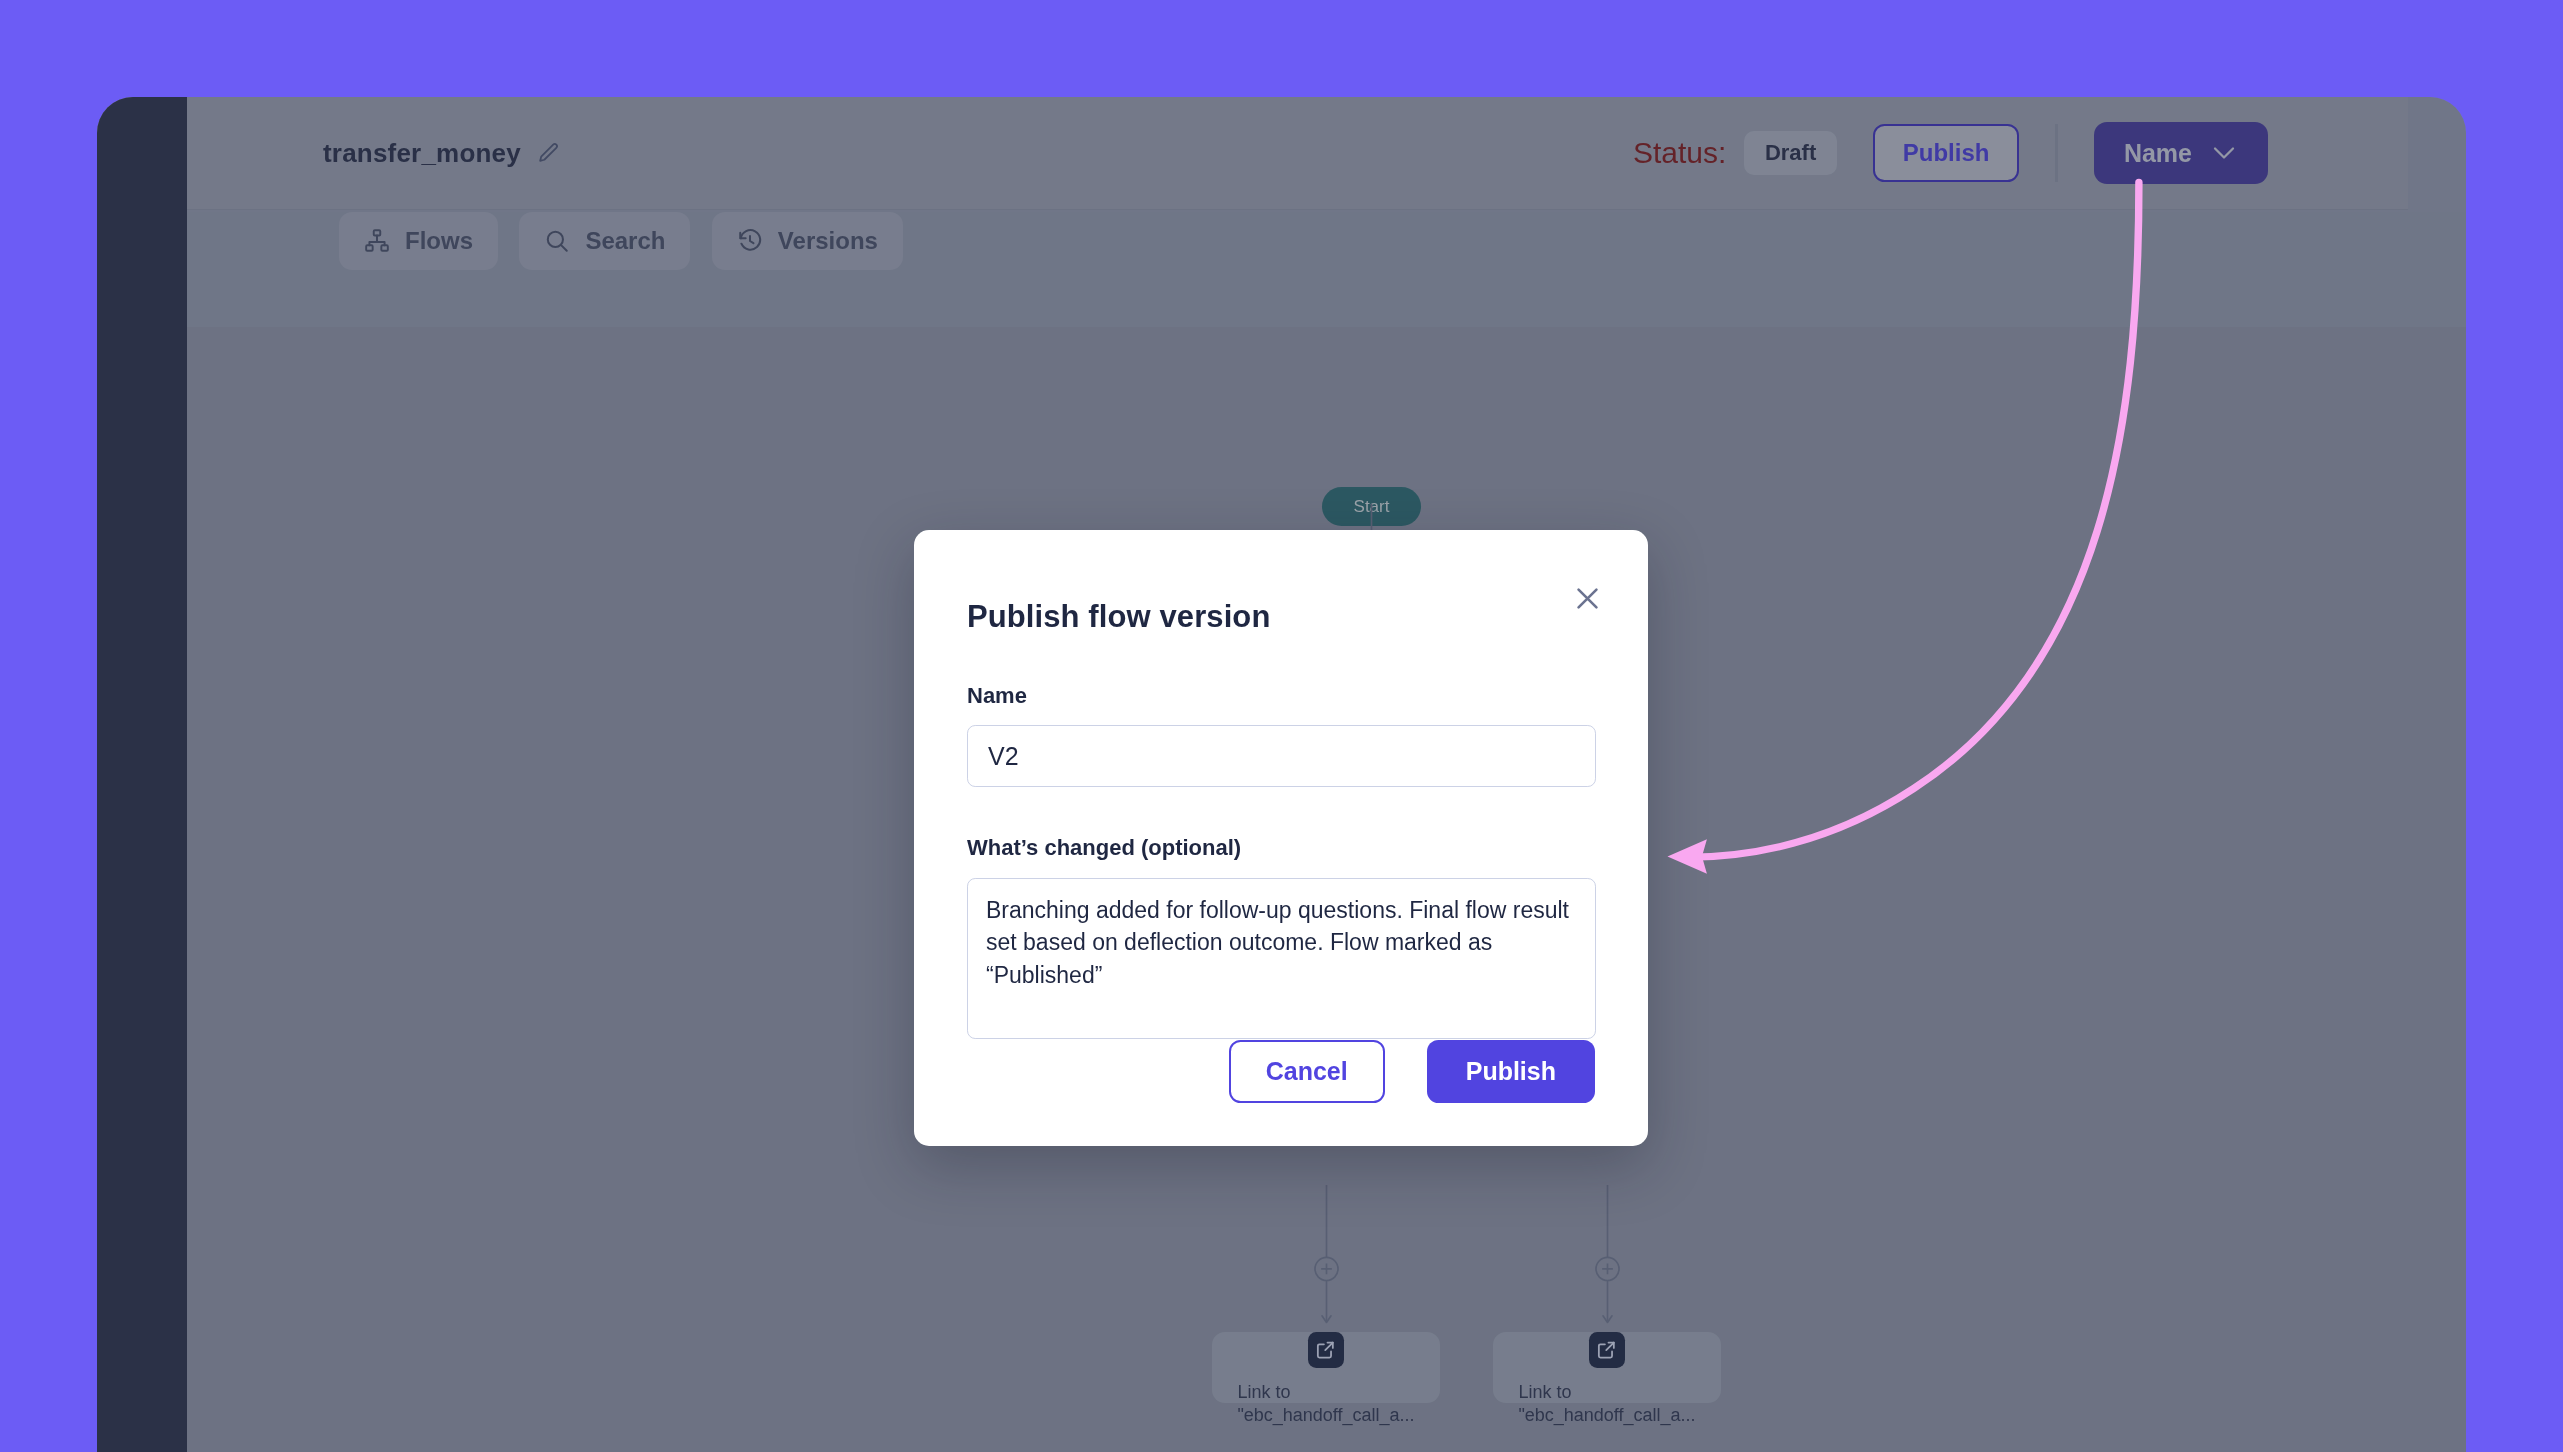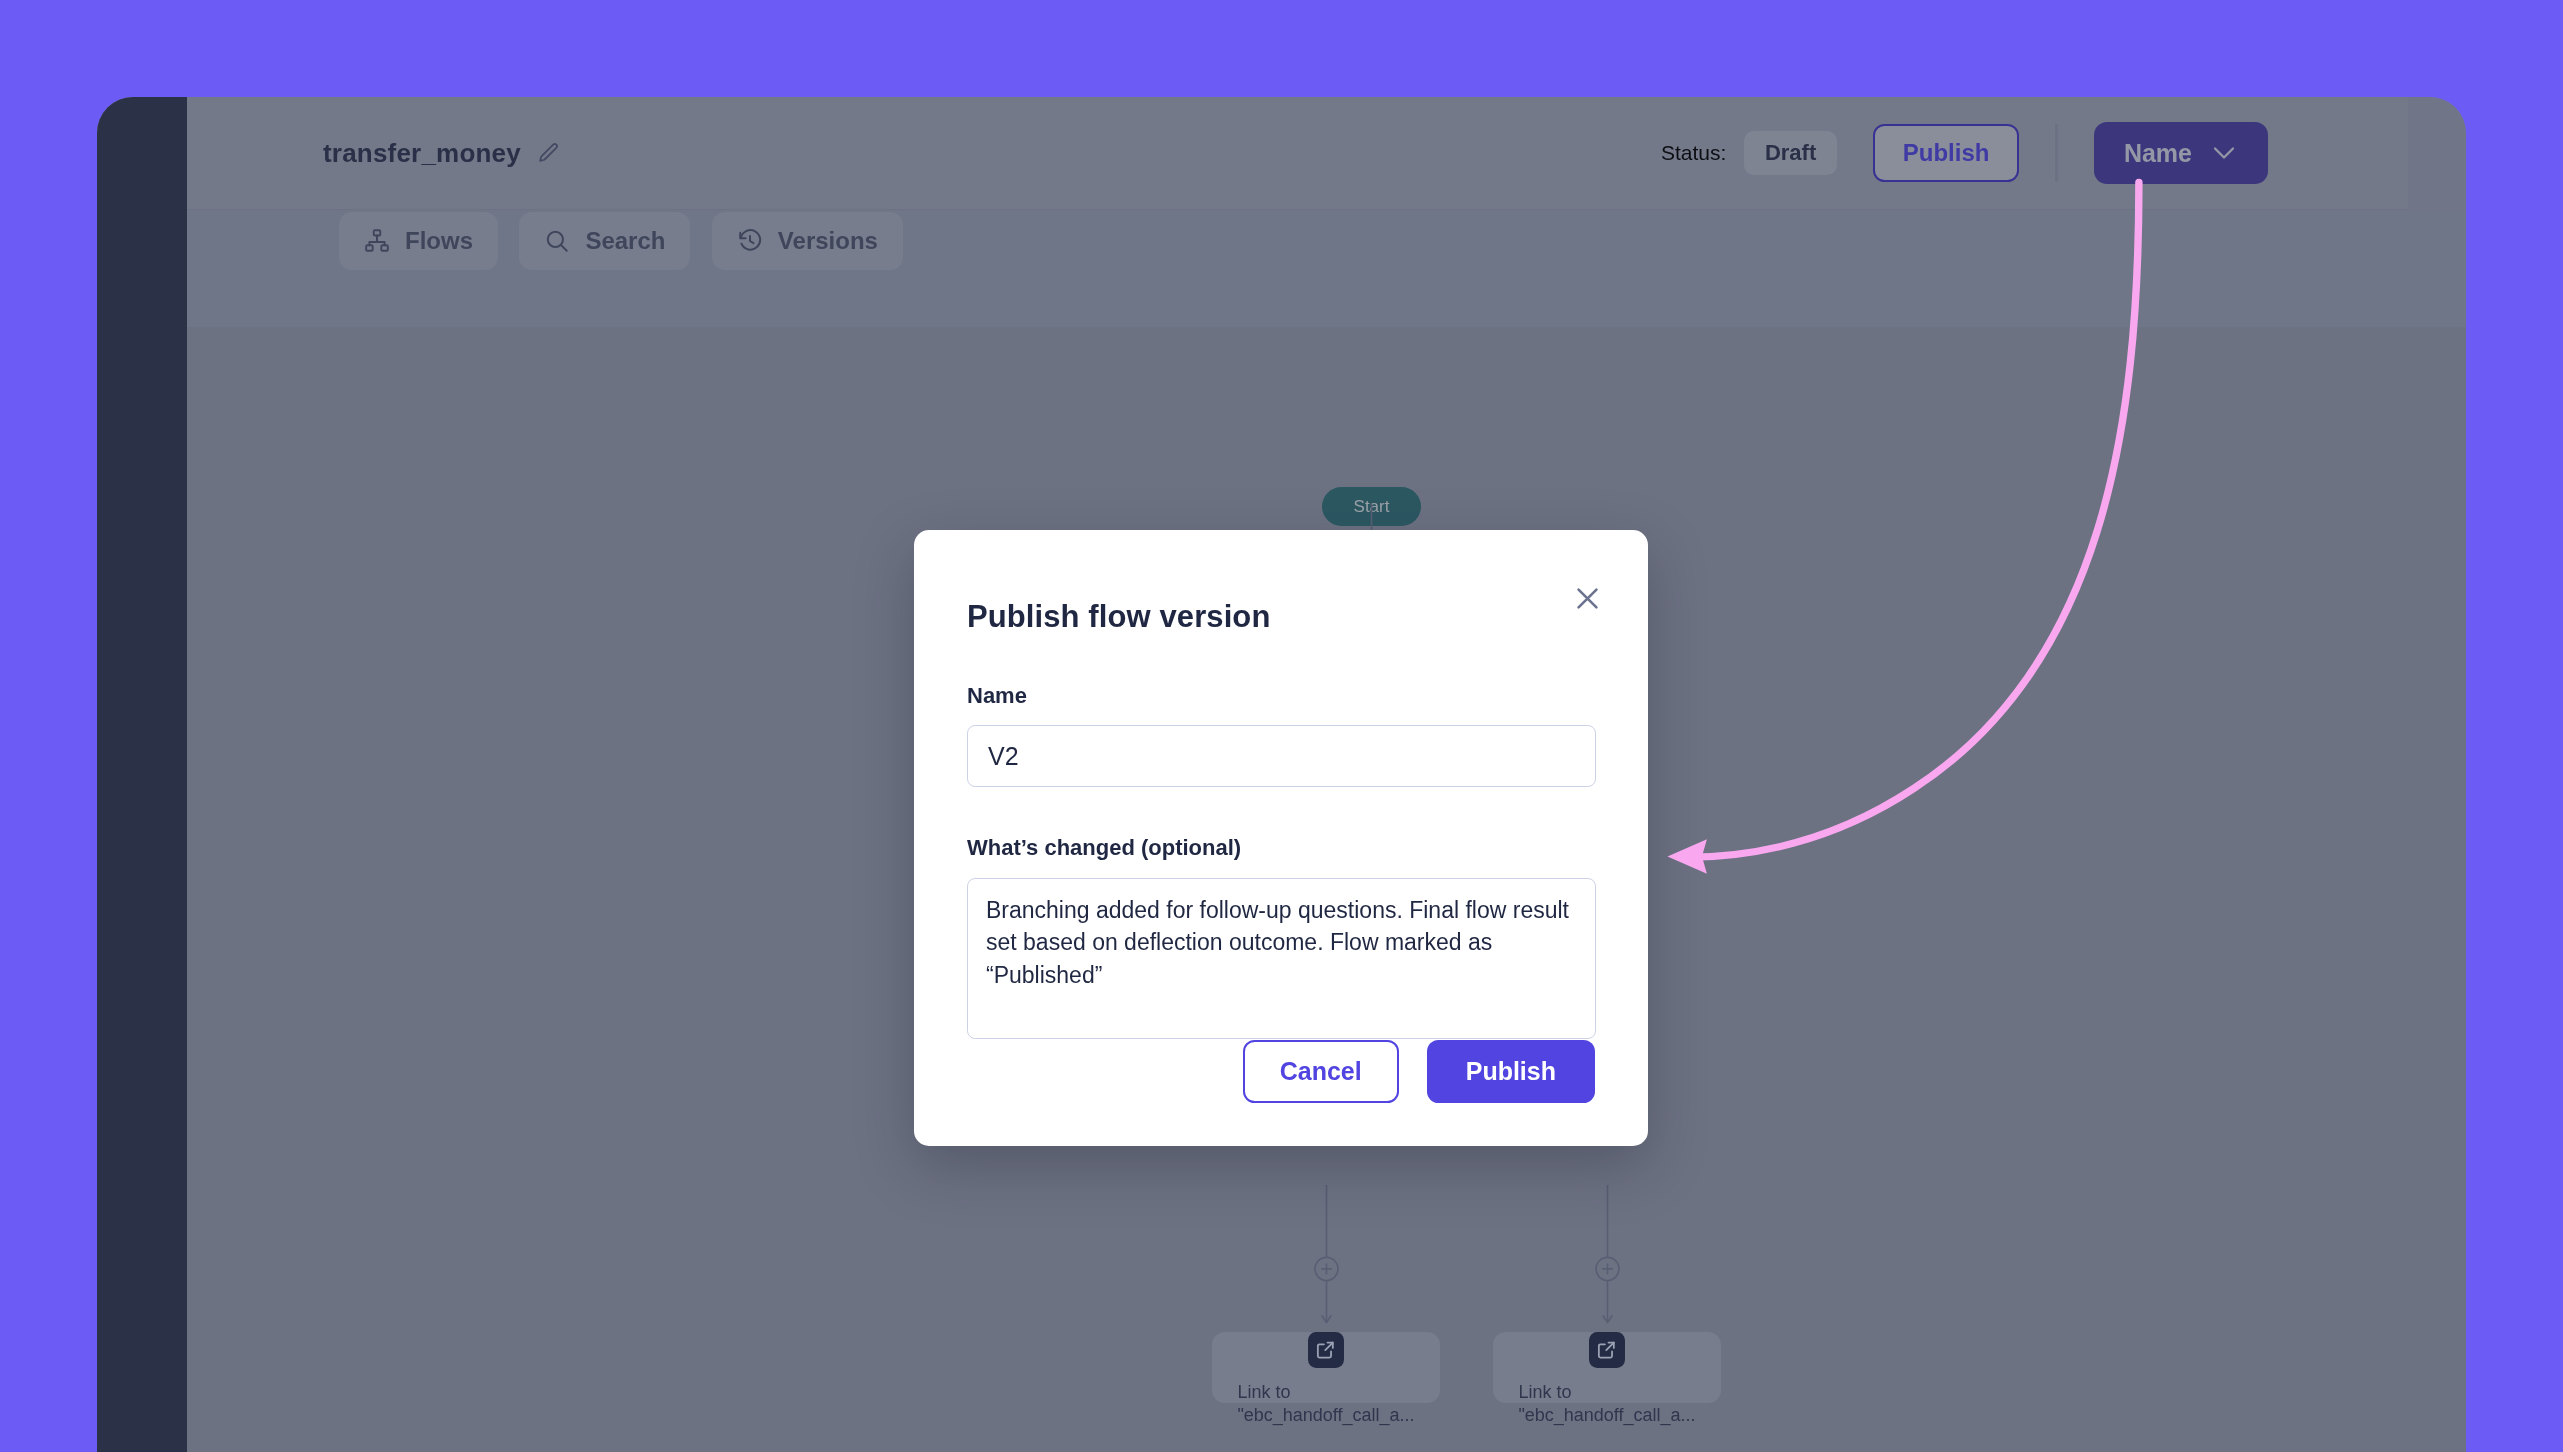--- a/index.html
+++ b/index.html
@@ -70,22 +70,22 @@
   .pencil-icon { width: 25px; height: 25px; display: block; }
 
   #topbar-right {
     margin-left: auto;
     display: flex;
     align-items: center;
     gap: 0;
     margin-right: 140px;
   }
   #status-label {
-    font-size: 21px;
-    color: #000000;
+    font-size: 30px;
+    color: #7f1d1d;
     margin-right: 18px;
   }
   #status-badge {
     font-size: 22px;
     font-weight: bold;
     color: #2b3149;
     background: #a5aab7;
     border-radius: 10px;
     padding: 9px 20.5px;
     margin-right: 36px;
@@ -279,21 +279,21 @@
     font-family: "Liberation Sans", sans-serif;
     resize: none;
     outline: none;
     background: #fff;
   }
   #modal-footer {
     position: absolute;
     right: 53px;
     bottom: 43px;
     display: flex;
-    gap: 28px;
+    gap: 42px;
   }
   #cancel-button {
     font-size: 25px;
     font-weight: bold;
     color: #5144e0;
     background: #fff;
     border: 2.5px solid #5144e0;
     border-radius: 11.5px;
     padding: 15px 35px;
     cursor: pointer;

